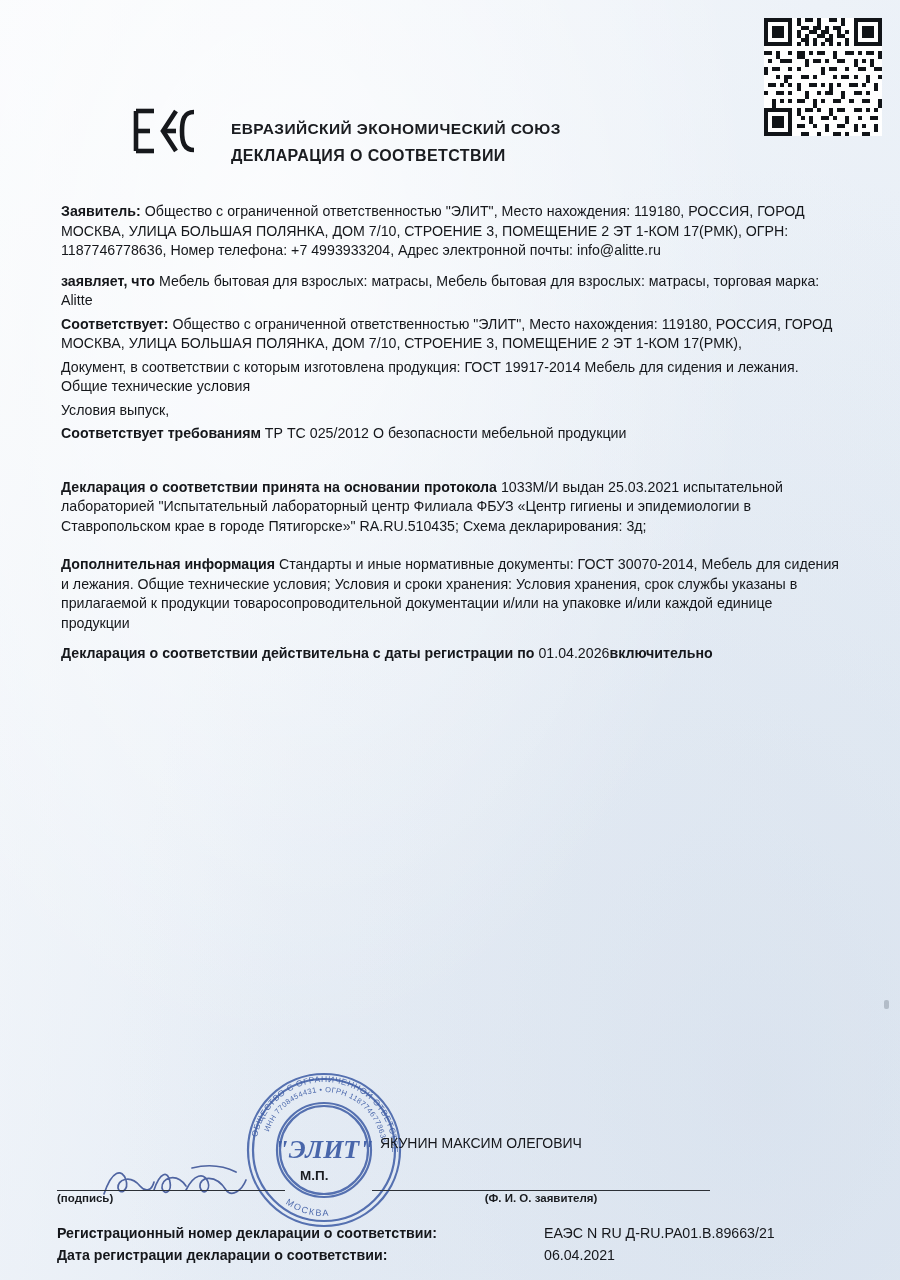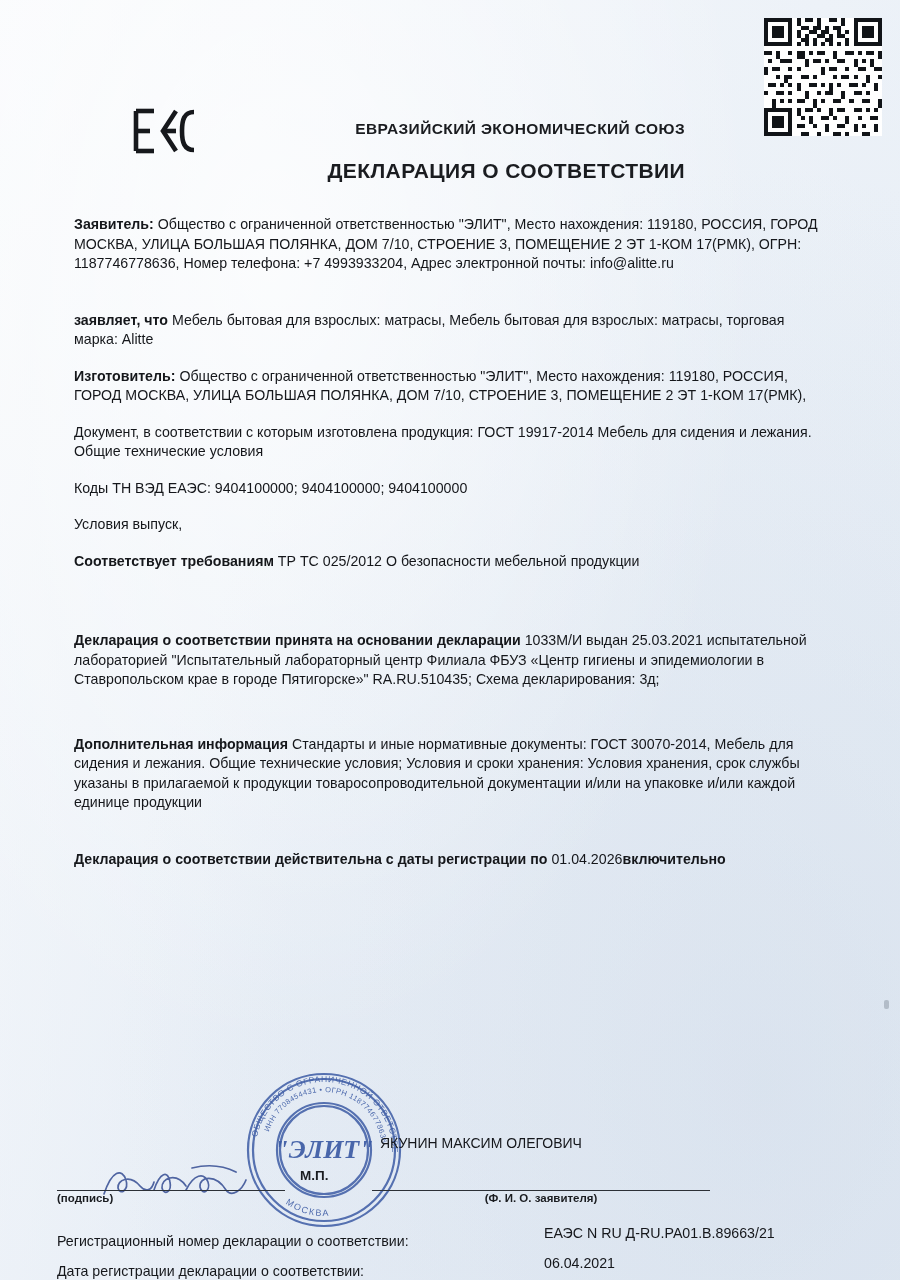--- a/index.html
+++ b/index.html
@@ -45,49 +45,49 @@
   .eac {
     position: absolute;
     left: 132px;
     top: 108px;
     width: 66px;
     height: 46px;
   }
 
   .header-block {
     position: absolute;
-    left: 225px;
+    left: 231px;
     top: 120px;
     width: 460px;
-    text-align: right;
+    text-align: left;
   }
   .h1 {
     font-size: 15.5px;
     font-weight: bold;
     letter-spacing: 0.4px;
     color: #1a1c20;
   }
   .h2 {
-    font-size: 21px;
+    font-size: 16px;
     font-weight: bold;
     letter-spacing: 0.4px;
-    margin-top: 21px;
+    margin-top: 9px;
     color: #1a1c20;
   }
 
   .body-text {
     position: absolute;
     left: 57px;
     top: 198px;
     width: 790px;
     font-size: 14.2px;
     line-height: 19.5px;
     color: #15171b;
   }
-  .body-text p { margin: 17px; }
+  .body-text p { margin: 4px; }
   b, .b { font-weight: bold; }
   .gap-sm { height: 3px; }
   .gap-md { height: 11px; }
   .gap-lg { height: 26px; }
 
   
   .stamp {
     position: absolute;
     left: 228px;
     top: 1054px;
@@ -157,24 +157,23 @@
   .footer-rows {
     position: absolute;
     left: 57px;
     top: 1222px;
     width: 800px;
     font-size: 14.2px;
     line-height: 22px;
   }
   .frow { display: flex; }
   .flabel {
-    font-weight: normal;
+    font-weight: bold;
     width: 487px;
     color: #15171b;
-    margin-top: 8px;
   }
   .fvalue { color: #15171b; }
 
   .speck {
     position: absolute;
     background: #8f9aa8;
     border-radius: 50%;
     opacity: .55;
   }
 </style>
@@ -354,27 +353,26 @@
 
   <div class="header-block">
     <div class="h1">ЕВРАЗИЙСКИЙ ЭКОНОМИЧЕСКИЙ СОЮЗ</div>
     <div class="h2">ДЕКЛАРАЦИЯ О СООТВЕТСТВИИ</div>
   </div>
 
   <div class="body-text">
     <p><b>Заявитель:</b><span> Общество с ограниченной ответственностью "ЭЛИТ", Место нахождения: 119180, РОССИЯ, ГОРОД МОСКВА, УЛИЦА БОЛЬШАЯ ПОЛЯНКА, ДОМ 7/10, СТРОЕНИЕ 3, ПОМЕЩЕНИЕ 2 ЭТ 1-КОМ 17(РМК), ОГРН: 1187746778636, Номер телефона: +7 4993933204, Адрес электронной почты: info@alitte.ru</span></p>
     <div class="gap-sm"></div>
     <p><b>заявляет, что</b><span>  Мебель бытовая для взрослых: матрасы, Мебель бытовая для взрослых: матрасы, торговая марка: Alitte</span></p>
-    <p><b>Изготовитель:</b><span> Общество с ограниченной ответственностью "ЭЛИТ", Место нахождения: 119180, РОССИЯ, ГОРОД МОСКВА, УЛИЦА БОЛЬШАЯ ПОЛЯНКА, ДОМ 7/10, СТРОЕНИЕ 3, ПОМЕЩЕНИЕ 2 ЭТ 1-КОМ 17(РМК),</span></p>
+    <p><b>Соответствует:</b><span> Общество с ограниченной ответственностью "ЭЛИТ", Место нахождения: 119180, РОССИЯ, ГОРОД МОСКВА, УЛИЦА БОЛЬШАЯ ПОЛЯНКА, ДОМ 7/10, СТРОЕНИЕ 3, ПОМЕЩЕНИЕ 2 ЭТ 1-КОМ 17(РМК),</span></p>
     <p>Документ, в соответствии с которым изготовлена продукция: ГОСТ 19917-2014 Мебель для сидения и лежания. Общие технические условия</p>
-    <p>Коды ТН ВЭД ЕАЭС: 9404100000; 9404100000; 9404100000</p>
     <p>Условия выпуск,</p>
     <p><b>Соответствует требованиям</b><span>  ТР ТС 025/2012 О безопасности мебельной продукции</span></p>
     <div class="gap-lg"></div>
-    <p><b>Декларация о соответствии принята на основании декларации</b><span> 1033М/И выдан 25.03.2021 испытательной лабораторией "Испытательный лабораторный центр Филиала ФБУЗ «Центр гигиены и эпидемиологии в Ставропольском крае в городе Пятигорске»" RA.RU.510435; Схема декларирования: 3д;</span></p>
+    <p><b>Декларация о соответствии принята на основании протокола</b><span> 1033М/И выдан 25.03.2021 испытательной лабораторией "Испытательный лабораторный центр Филиала ФБУЗ «Центр гигиены и эпидемиологии в Ставропольском крае в городе Пятигорске»" RA.RU.510435; Схема декларирования: 3д;</span></p>
     <div class="gap-md"></div>
     <p><b>Дополнительная информация</b><span> Стандарты и иные нормативные документы: ГОСТ 30070-2014, Мебель для сидения и лежания. Общие технические условия; Условия и сроки хранения: Условия хранения, срок службы указаны в прилагаемой к продукции товаросопроводительной документации и/или на упаковке и/или каждой единице продукции</span></p>
     <div class="gap-sm"></div>
     <p><b>Декларация о соответствии действительна с даты регистрации по</b><span> 01.04.2026</span><b>включительно</b></p>
   </div>
 
   <div class="stamp">
     <svg width="192" height="192" viewBox="0 0 192 192">
       <defs>
         <path id="arcTop" d="M 28,96 A 68,68 0 0 1 164,96"></path>

